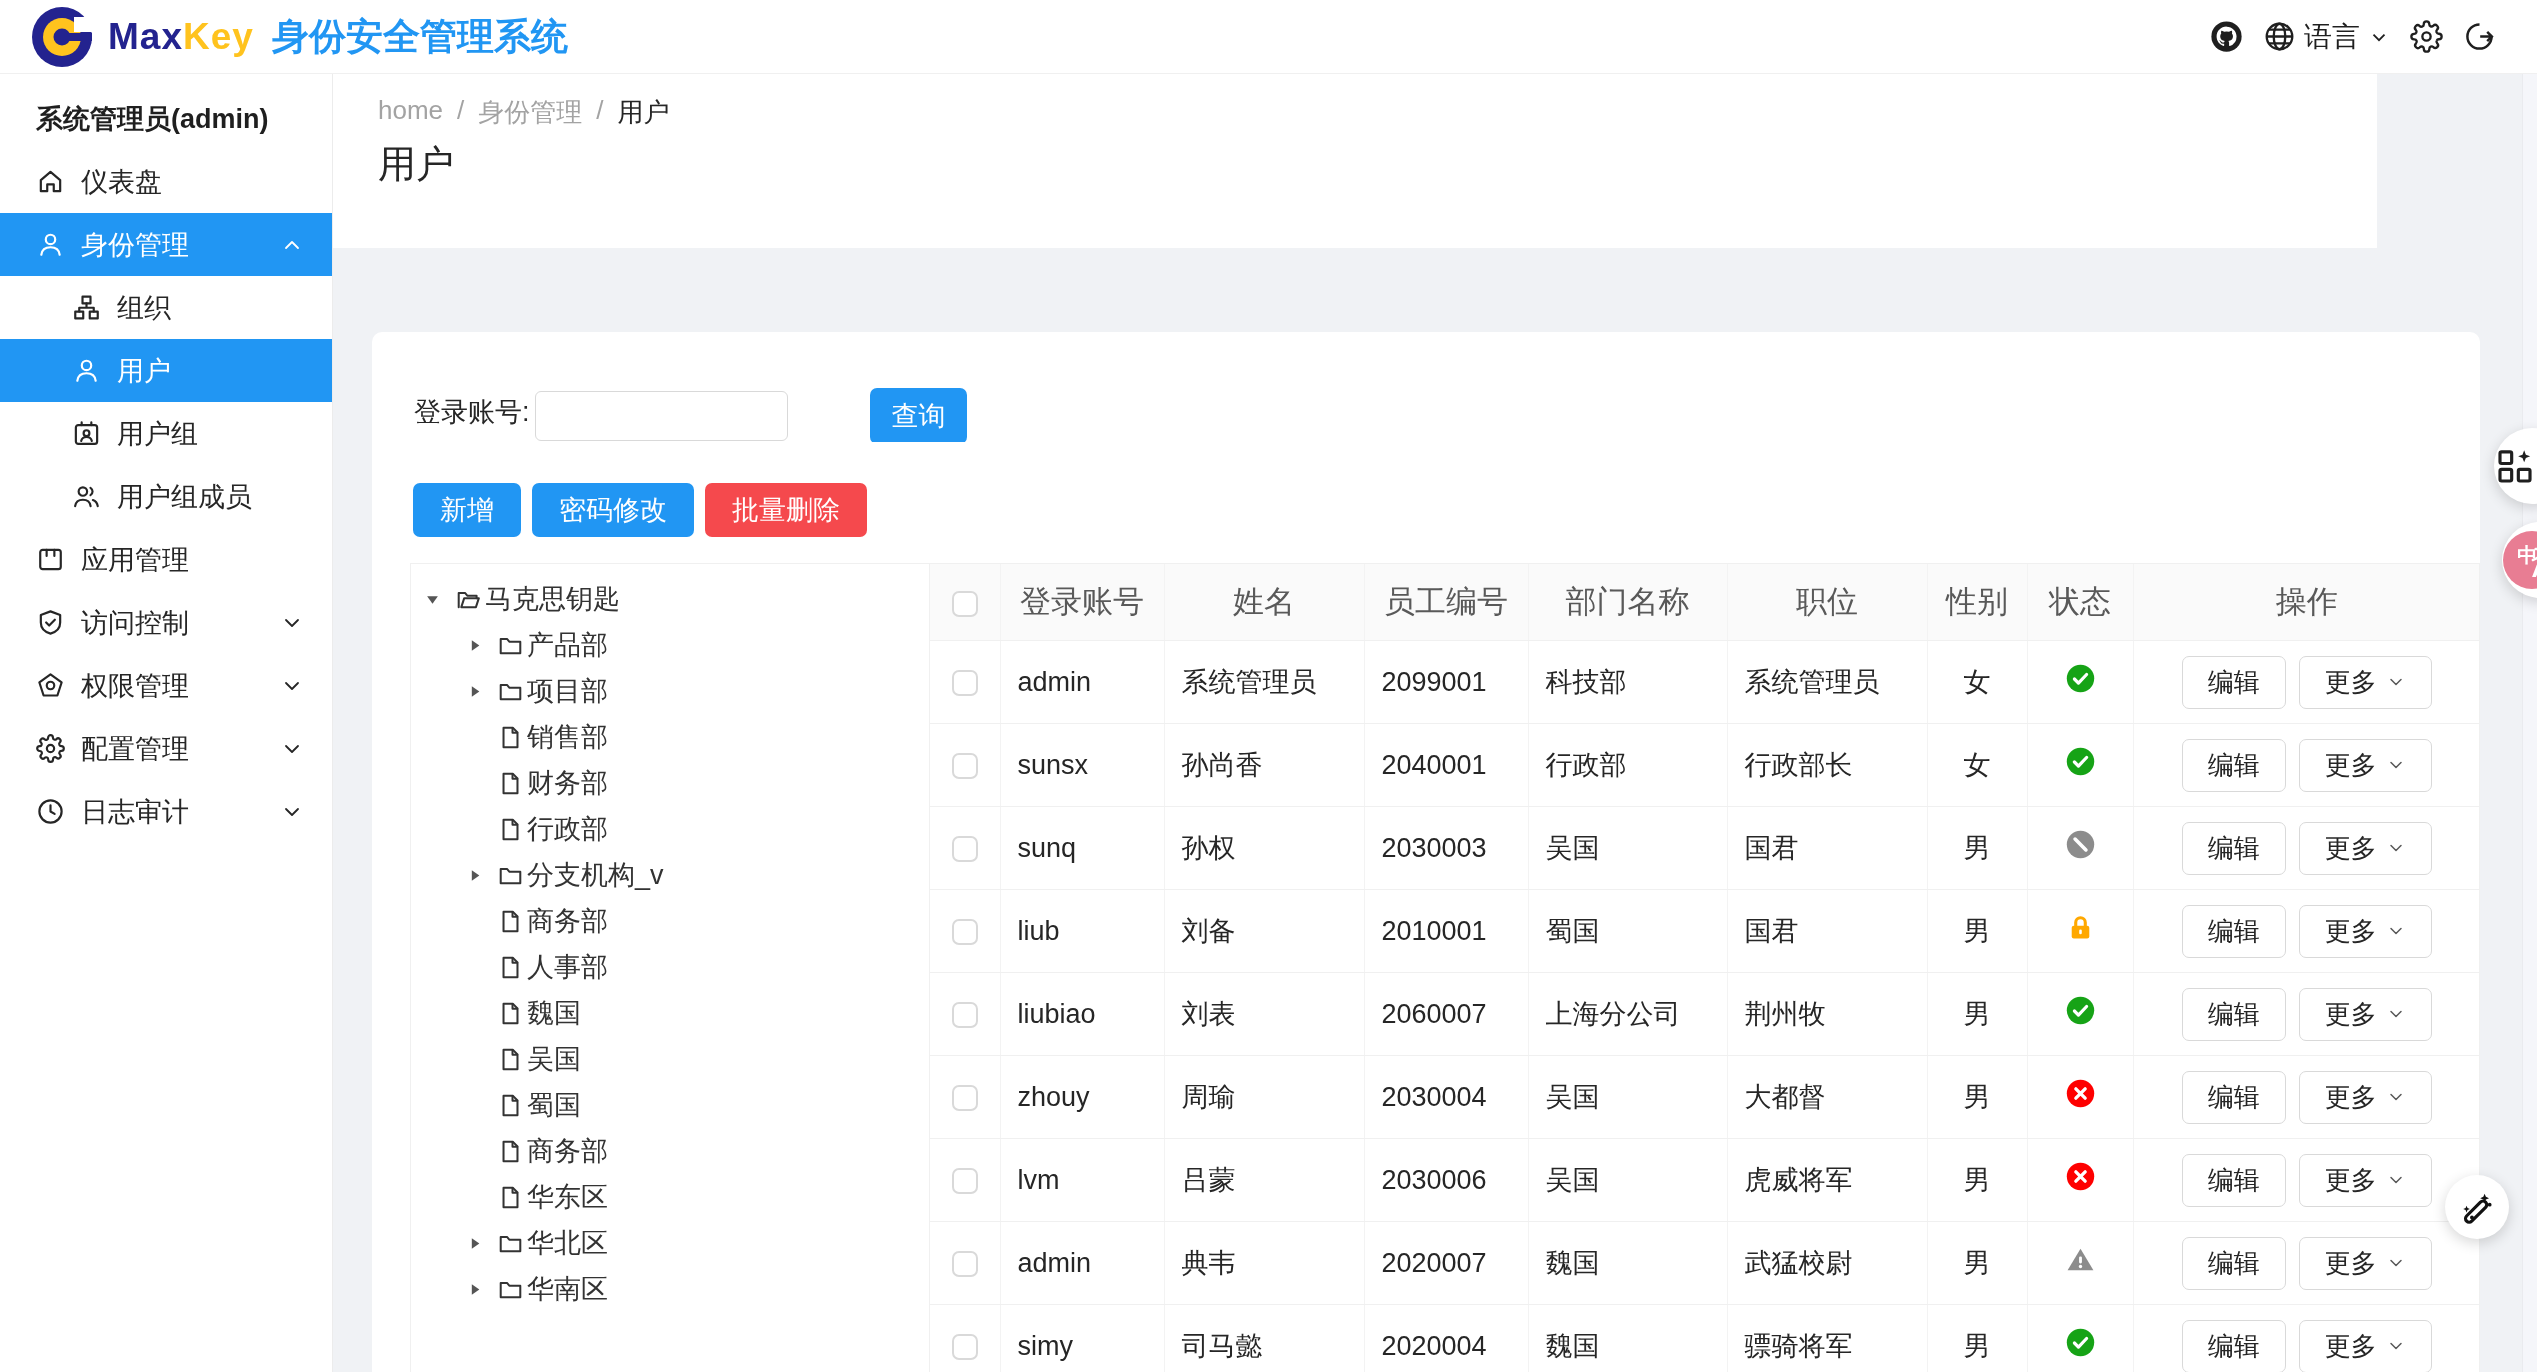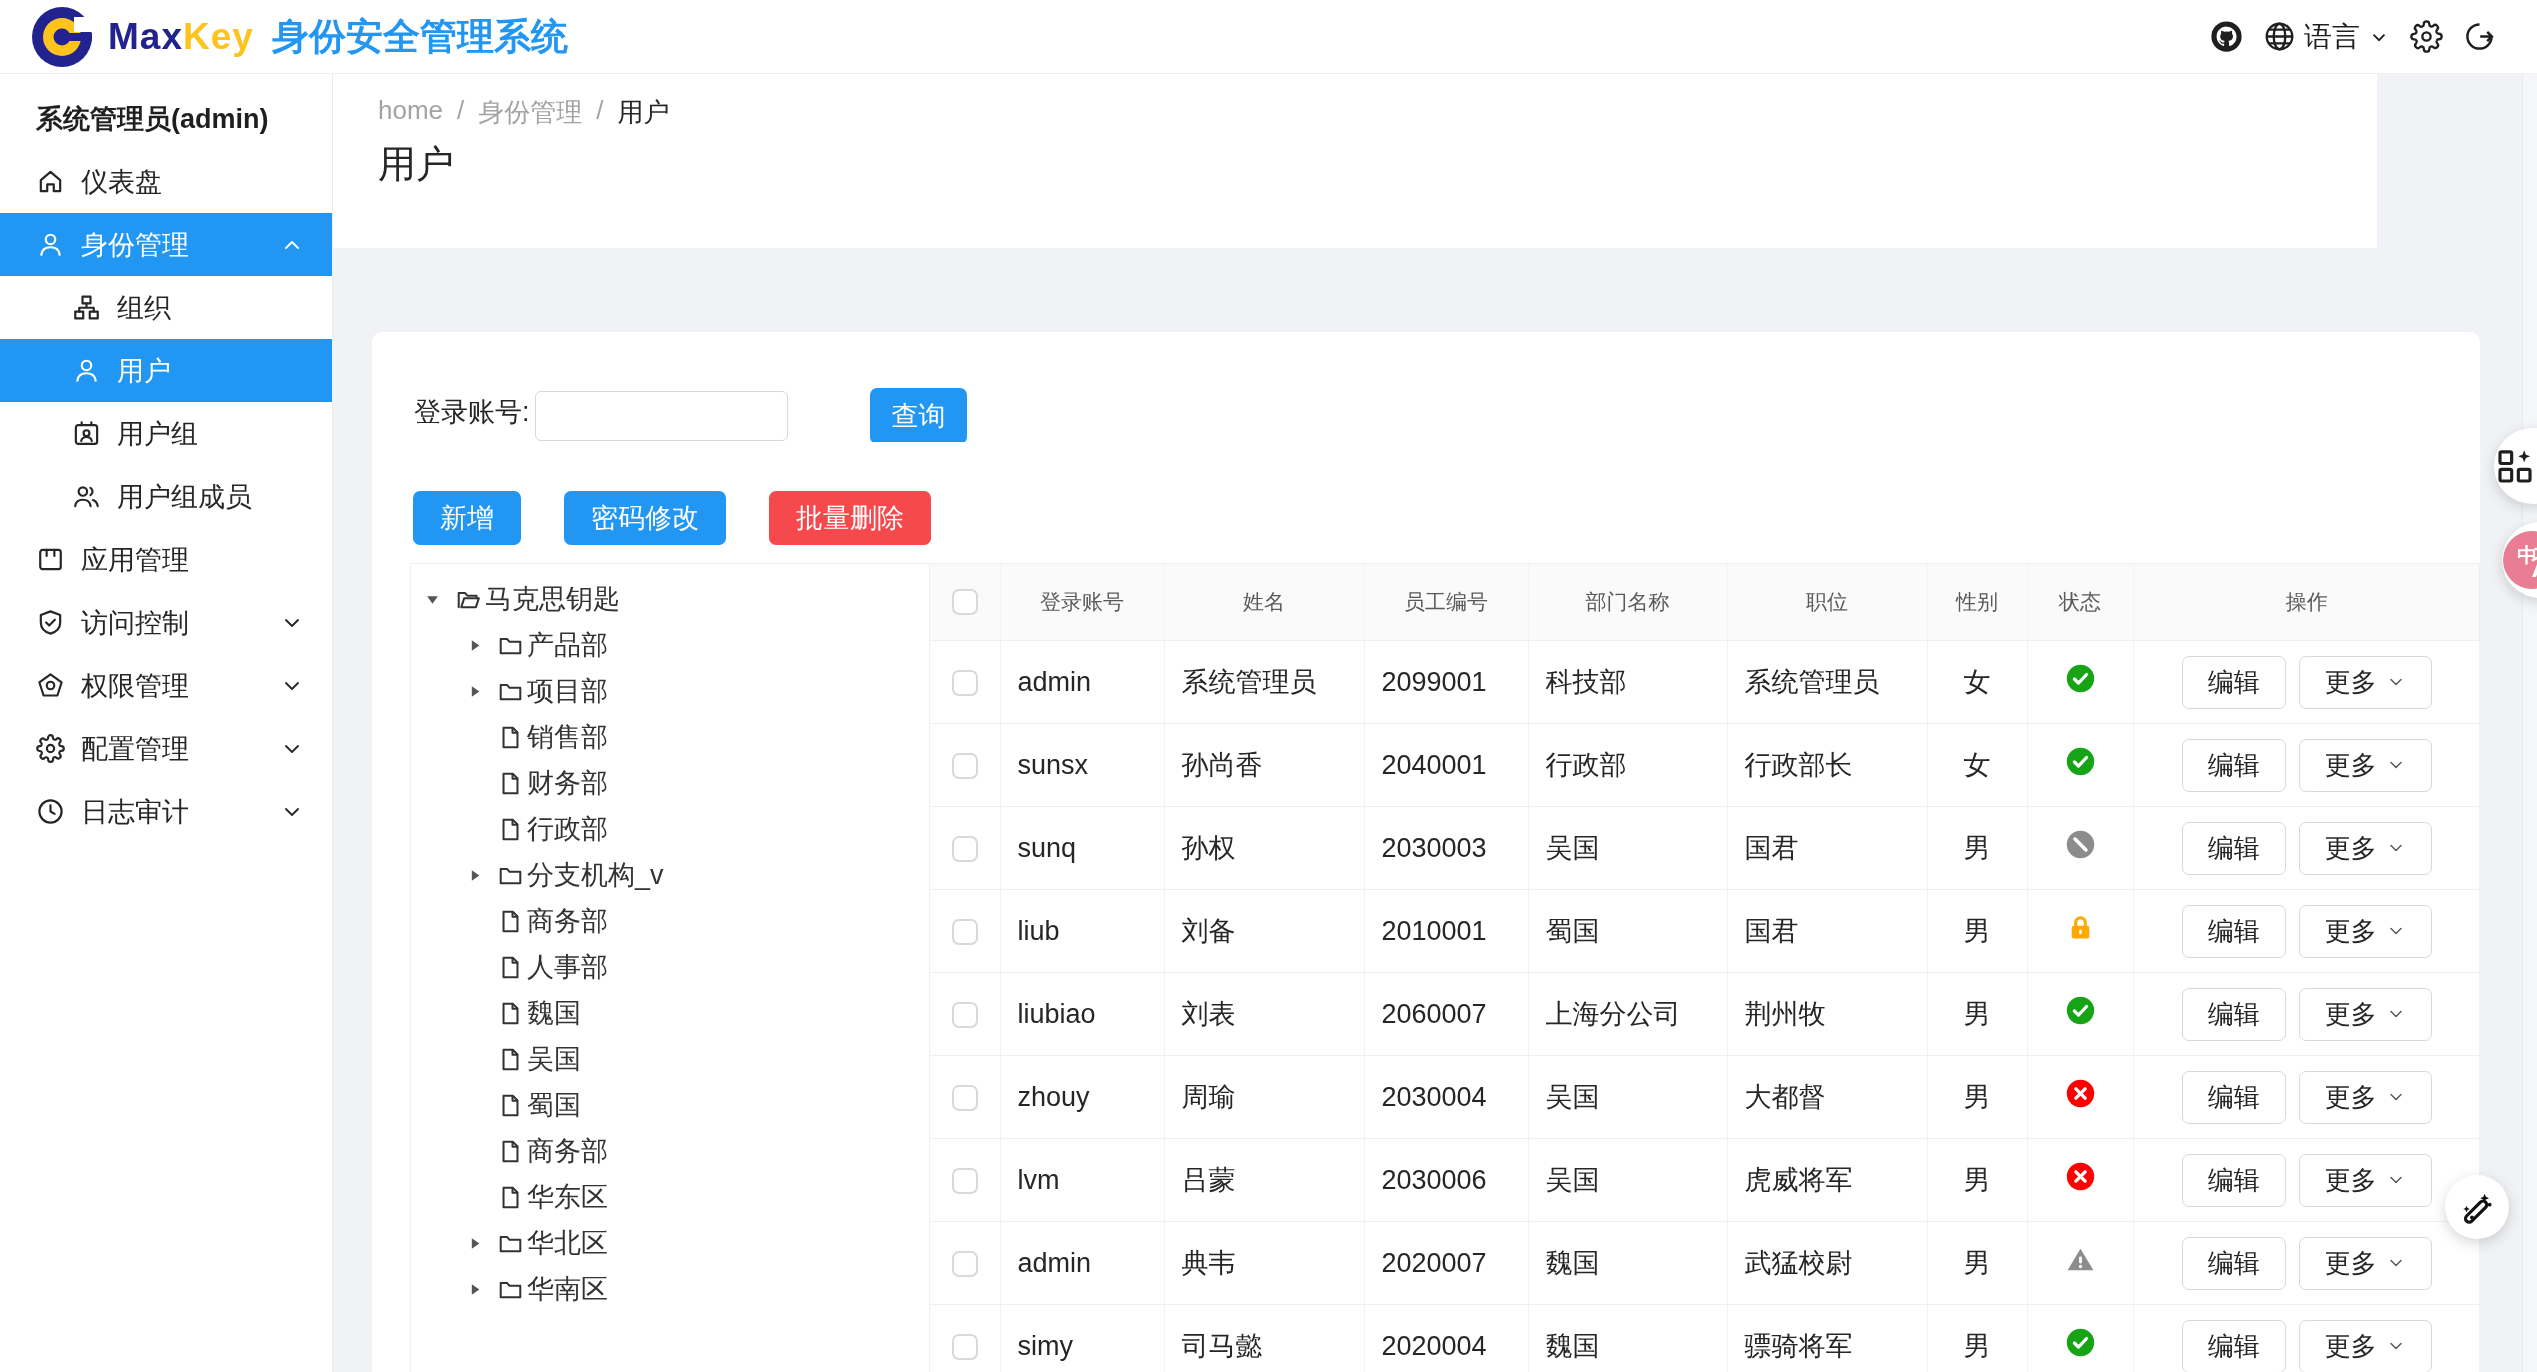--- a/index.html
+++ b/index.html
@@ -47,36 +47,36 @@
   .search-card{position:absolute;left:372px;top:288px;width:2108px;height:170px;background:#fff;border-radius:10px;margin-top:44px;}
   .search-label{position:absolute;left:42px;top:62px;font-size:27px;color:#262626;}
   .search-input{position:absolute;left:163px;top:59px;width:253px;height:50px;box-sizing:border-box;border:1px solid #d9d9d9;border-radius:6px;font-size:26px;padding:0 14px;outline:none;background:#fff;}
   .btn{display:inline-flex;align-items:center;justify-content:center;border:none;border-radius:7px;font-size:27px;color:#fff;cursor:pointer;font-family:inherit;}
   .btn-primary{background:var(--primary);}
   .btn-danger{background:var(--danger);}
   .search-btn{position:absolute;left:498px;top:56px;width:97px;height:56px;}
 
   
   .main-card{position:absolute;left:372px;top:442px;width:2108px;height:930px;background:#fff;border-radius:10px 10px 0 0;}
-  .toolbar{position:absolute;left:41px;top:49px;display:flex;gap:43px;}
+  .toolbar{position:absolute;left:41px;top:41px;display:flex;gap:11px;}
   .toolbar .btn{height:54px;padding:0 27px;}
 
   .grid{position:absolute;left:38px;top:121px;width:2070px;height:809px;box-sizing:border-box;border:1px solid #f0f0f0;border-bottom:none;display:flex;overflow:hidden;}
   .tree{width:519px;box-sizing:border-box;border-right:1px solid #f0f0f0;padding-top:12px;overflow:hidden;}
   .tree-row{height:46px;display:flex;align-items:center;font-size:27px;color:#333;cursor:pointer;}
   .tree-row.lvl0{padding-left:14px;}
   .tree-row.lvl1{padding-left:56px;}
   .tree-caret{width:30px;display:inline-flex;align-items:center;}
   .tree-caret svg{width:15px;height:15px;}
   .tree-ico{margin-right:3px;}
   .tree-ico svg{width:27px;height:27px;}
 
   .tbl-wrap{flex:1;overflow:hidden;}
   table{border-collapse:collapse;width:1550px;table-layout:fixed;}
-  th{height:74px;background:#fafafa;font-weight:normal;font-size:21px;color:#595959;border-bottom:1px solid #f0f0f0;text-align:center;}
+  th{height:74px;background:#fafafa;font-weight:normal;font-size:31px;color:#595959;border-bottom:1px solid #f0f0f0;text-align:center;}
   td{height:80px;font-size:27px;color:#262626;border-bottom:1px solid #f0f0f0;background:#fff;}
   th:not(:last-child),td:not(:last-child){border-right:1px solid #f3f3f3;}
   td.l{text-align:left;padding-left:17px;}
   td.c,th.c{text-align:center;}
   .checkbox{display:inline-block;width:26px;height:26px;box-sizing:border-box;border:2px solid #d9d9d9;border-radius:7px;background:#fff;vertical-align:middle;cursor:pointer;}
   .status-ico svg{width:31px;height:31px;vertical-align:middle;}
   .row-actions{display:flex;justify-content:center;gap:13px;}
   .btn-ghost{display:inline-flex;align-items:center;justify-content:center;gap:9px;height:53px;padding:0 25px;background:#fff;border:1px solid #d9d9d9;border-radius:7px;font-size:26px;color:#262626;cursor:pointer;font-family:inherit;}
   .btn-ghost .chev svg{width:20px;height:20px;color:#595959;}
 

